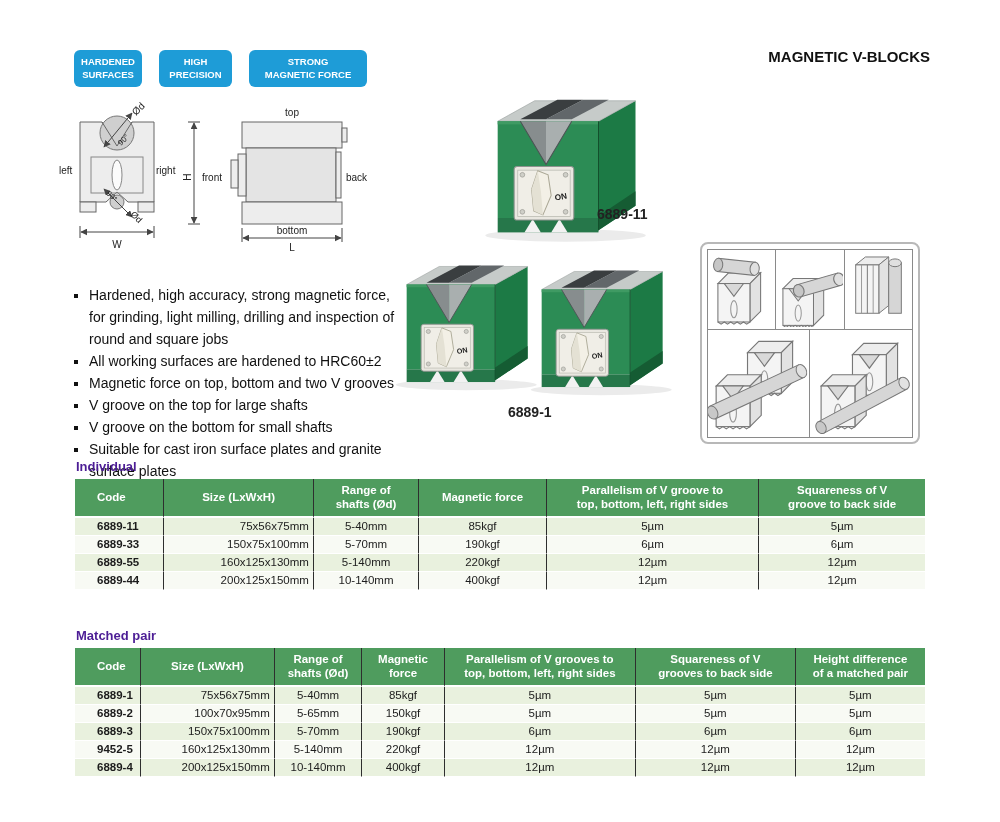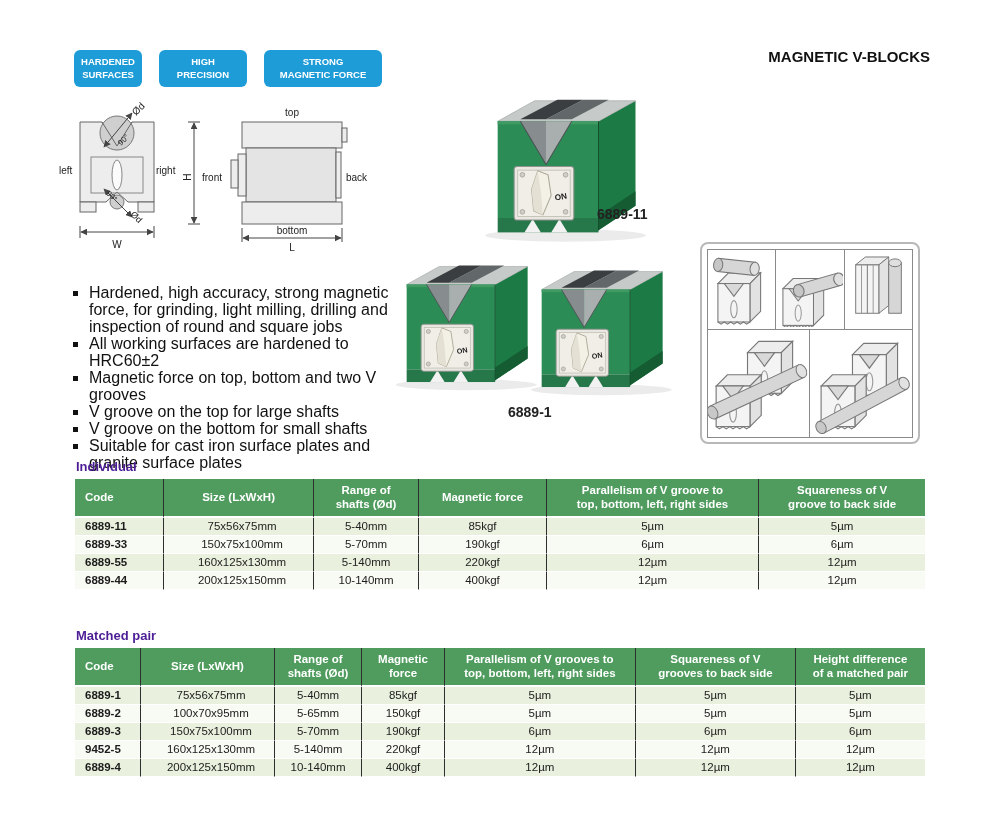--- a/index.html
+++ b/index.html
@@ -4,59 +4,59 @@
 <style>
   html,body{margin:0;padding:0;background:#fff;}
   .page{position:relative;width:1000px;height:822px;background:#fff;overflow:hidden;
         font-family:"Liberation Sans",sans-serif;color:#1a1a1a;}
 
   
   .badges{position:absolute;left:74px;top:50px;display:flex;gap:17px;}
   .badge{background:var(--badge-blue,#1E9CD7);color:#fff;border-radius:6px;height:37px;
          display:flex;flex-direction:column;justify-content:center;align-items:center;
          font-size:9.5px;font-weight:bold;line-height:1.3;text-align:center;}
-  .badge.b1{width:68px;} .badge.b2{width:88px;} .badge.b3{width:118px;}
+  .badge.b1{width:68px;} .badge.b2{width:73px;} .badge.b3{width:118px;}
 
   
   .page-title{position:absolute;right:70px;top:48px;font-size:15px;font-weight:bold;color:#111;}
 
   
   .abs{position:absolute;}
   .code-label{position:absolute;font-size:14px;font-weight:bold;color:#222;}
   svg text{font-family:"Liberation Sans",sans-serif;fill:#222;}
 
   
   .usage{position:absolute;left:700px;top:242px;width:220px;height:202px;border:2px solid #b8b8b8;
          border-radius:8px;background:#fff;box-sizing:border-box;padding:5px;}
   .usage-grid{display:grid;width:100%;height:100%;
               grid-template-columns:repeat(6,1fr);grid-template-rows:80px 1fr;}
   .ucell{border:1px solid #8a8a8a;margin:-0.5px;background:#fff;display:flex;align-items:center;justify-content:center;}
   .ucell.top{grid-column:span 2;} .ucell.bot{grid-column:span 3;}
 
   
   .features{position:absolute;left:75px;top:284px;width:332px;}
   .features ul{margin:0;padding-left:14px;list-style:square;}
-  .features li{font-size:16px;line-height:17px;color:#111;}
+  .features li{font-size:14px;line-height:22px;color:#111;}
 
   
   .tbl-wrap{position:absolute;left:75px;width:850px;}
   .tbl-individual{top:459px;} .tbl-matched{top:628px;}
   .sec-label{font-size:13px;font-weight:bold;margin:0 0 5px 1px;color:#4c1d95;}
   table{width:100%;border-collapse:separate;border-spacing:0;table-layout:fixed;}
   th{background:var(--table-header-green,#4F9C5E);color:#fff;font-weight:bold;font-size:11.5px;
      line-height:1.25;text-align:center;padding:4px 3px;white-space:pre-line;
      border-right:1px solid #2e2e2e;border-bottom:2px solid #fff;vertical-align:middle;}
   td{font-size:11.5px;height:17px;padding:0 4px;text-align:center;color:#1c1c1c;
      border-right:1px solid #2e2e2e;border-bottom:1.5px solid #fff;vertical-align:middle;}
   th:last-child,td:last-child{border-right:none;}
   tbody tr:nth-child(odd) td{background:var(--row-alt-green,#E9F1DE);}
   tbody tr:nth-child(even) td{background:var(--row-white,#F8FAF4);}
-  th.col-code,td.col-code{text-align:left;padding-left:10px;}
+  th.col-code,td.col-code{text-align:left;padding-left:22px;}
   td.col-code{font-weight:bold;}
-  td.col-size{text-align:center;padding-left:11px;}
+  td.col-size{text-align:right;padding-left:11px;}
 </style>
 </head>
 <body>
 
 <div class="page">
 
   <svg width="0" height="0" style="position:absolute" aria-hidden="true">
     <defs>
       <marker id="arr" viewBox="0 0 10 10" refX="9" refY="5" markerWidth="7" markerHeight="7" orient="auto-start-reverse">
         <path d="M0,0L10,5L0,10z" fill="#444"></path>

